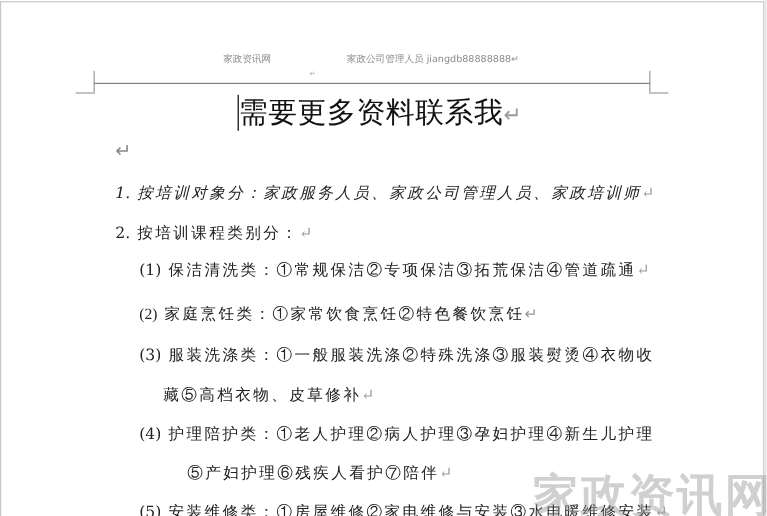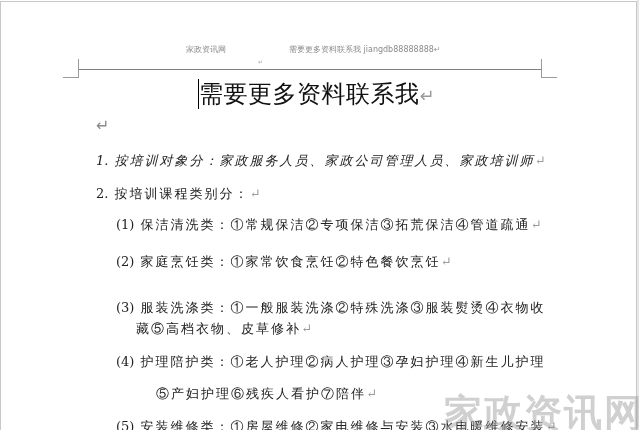--- a/index.html
+++ b/index.html
@@ -43,21 +43,21 @@
       font-family: "DejaVu Sans", sans-serif;
     }
   </style>
 </head>
 <body>
 
 <div class="page"></div>
 <div class="scroll-edge"></div>
 
 <div class="header-text" style="left:186px;">家政资讯网</div>
-<div class="header-text" style="left:289px;"><span>需要更多资料联系我 jiangdb88888888</span><span class="pilcrow">↵</span></div>
+<div class="header-text" style="left:289px;"><span>家政公司管理人员 jiangdb88888888</span><span class="pilcrow">↵</span></div>
 <div class="header-small-mark">↵</div>
 <div class="header-rule"></div>
 
 <div class="corner" style="left:78px; top:59px; width:1px; height:18px;"></div>
 <div class="corner" style="left:63px; top:77px; width:16px; height:1px;"></div>
 <div class="corner" style="left:541px; top:59px; width:1px; height:18px;"></div>
 <div class="corner" style="left:541px; top:77px; width:16px; height:1px;"></div>
 
 <div class="caret"></div>
 <div class="title"><span>需要更多资料联系我</span><span class="pilcrow" style="font-size:18px;">↵</span></div>
@@ -67,24 +67,24 @@
 <div class="line" style="left:96px; top:152px;font-style:italic;">
   <span class="num">1.</span><span>按培训对象分：家政服务人员、家政公司管理人员、家政培训师</span><span class="pilcrow">↵</span>
 </div>
 <div class="line" style="left:96px; top:185px;">
   <span class="num">2.</span><span>按培训课程类别分：</span><span class="pilcrow">↵</span>
 </div>
 
 <div class="line" style="left:116px; top:216px;">
   <span class="num">(1)</span><span>保洁清洗类：①常规保洁②专项保洁③拓荒保洁④管道疏通</span><span class="pilcrow">↵</span>
 </div>
-<div class="line" style="left:116px; top:253px;">
+<div class="line" style="left:116px; top:253px;font-family:Liberation Serif, serif;">
   <span class="num">(2)</span><span>家庭烹饪类：①家常饮食烹饪②特色餐饮烹饪</span><span class="pilcrow">↵</span>
 </div>
-<div class="line" style="left:116px; top:287px;margin-top:12px;">
+<div class="line" style="left:116px; top:287px;">
   <span class="num">(3)</span><span>服装洗涤类：①一般服装洗涤②特殊洗涤③服装熨烫④衣物收</span>
 </div>
 <div class="line" style="left:136px; top:320px;">
   <span>藏⑤高档衣物、皮草修补</span><span class="pilcrow">↵</span>
 </div>
 <div class="line" style="left:116px; top:353px;">
   <span class="num">(4)</span><span>护理陪护类：①老人护理②病人护理③孕妇护理④新生儿护理</span>
 </div>
 <div class="line" style="left:136px; top:385px;margin-left:20px;">
   <span>⑤产妇护理⑥残疾人看护⑦陪伴</span><span class="pilcrow">↵</span>

